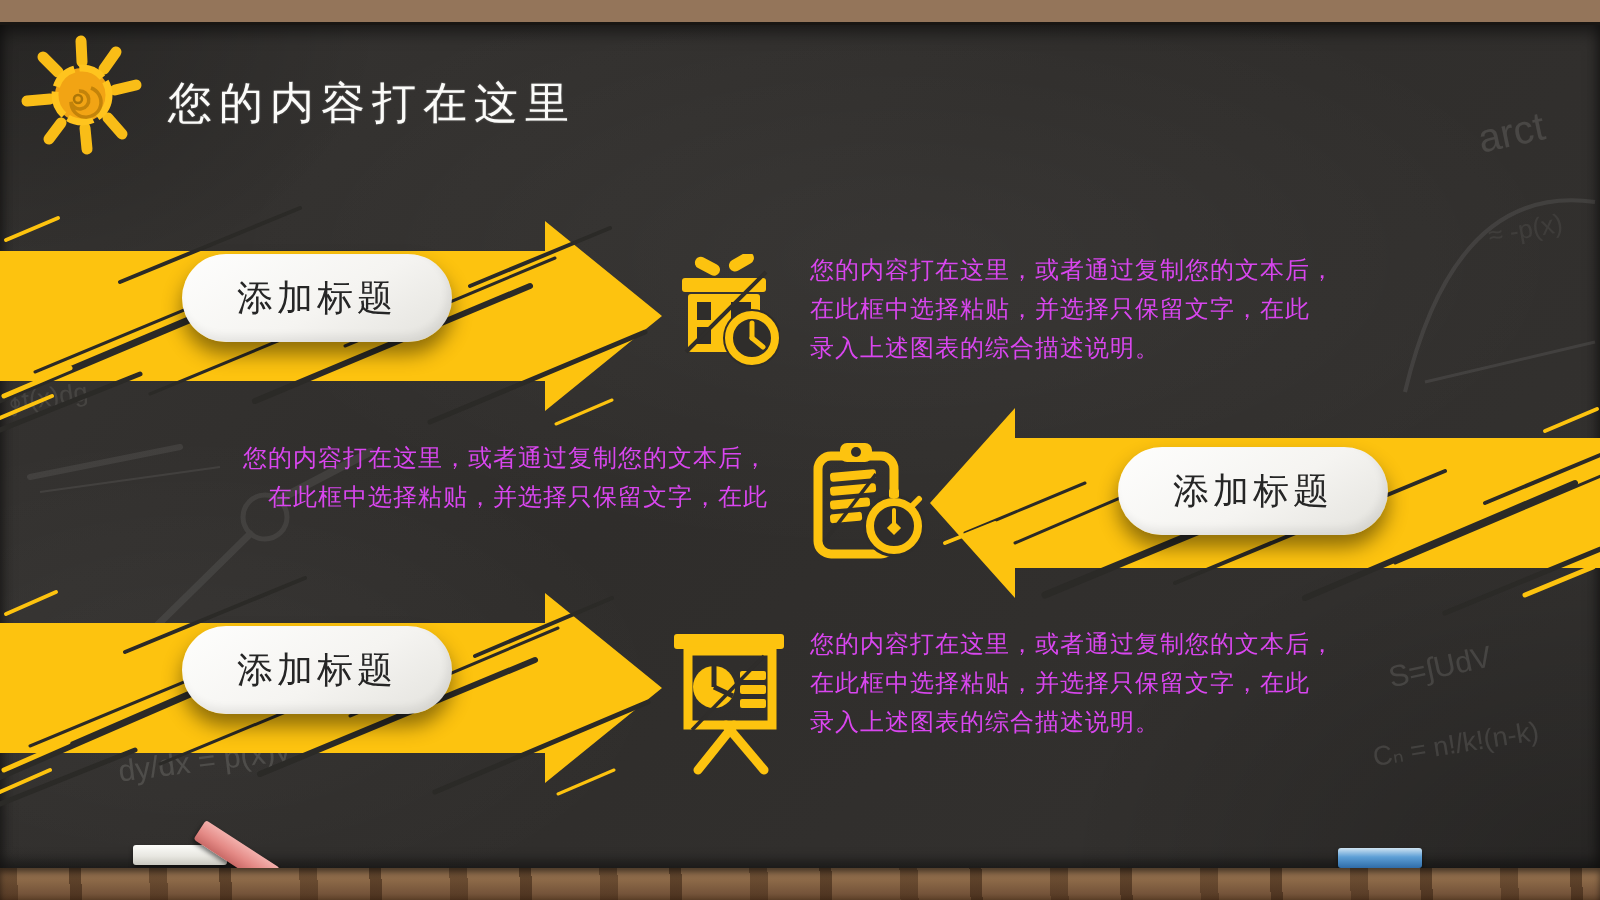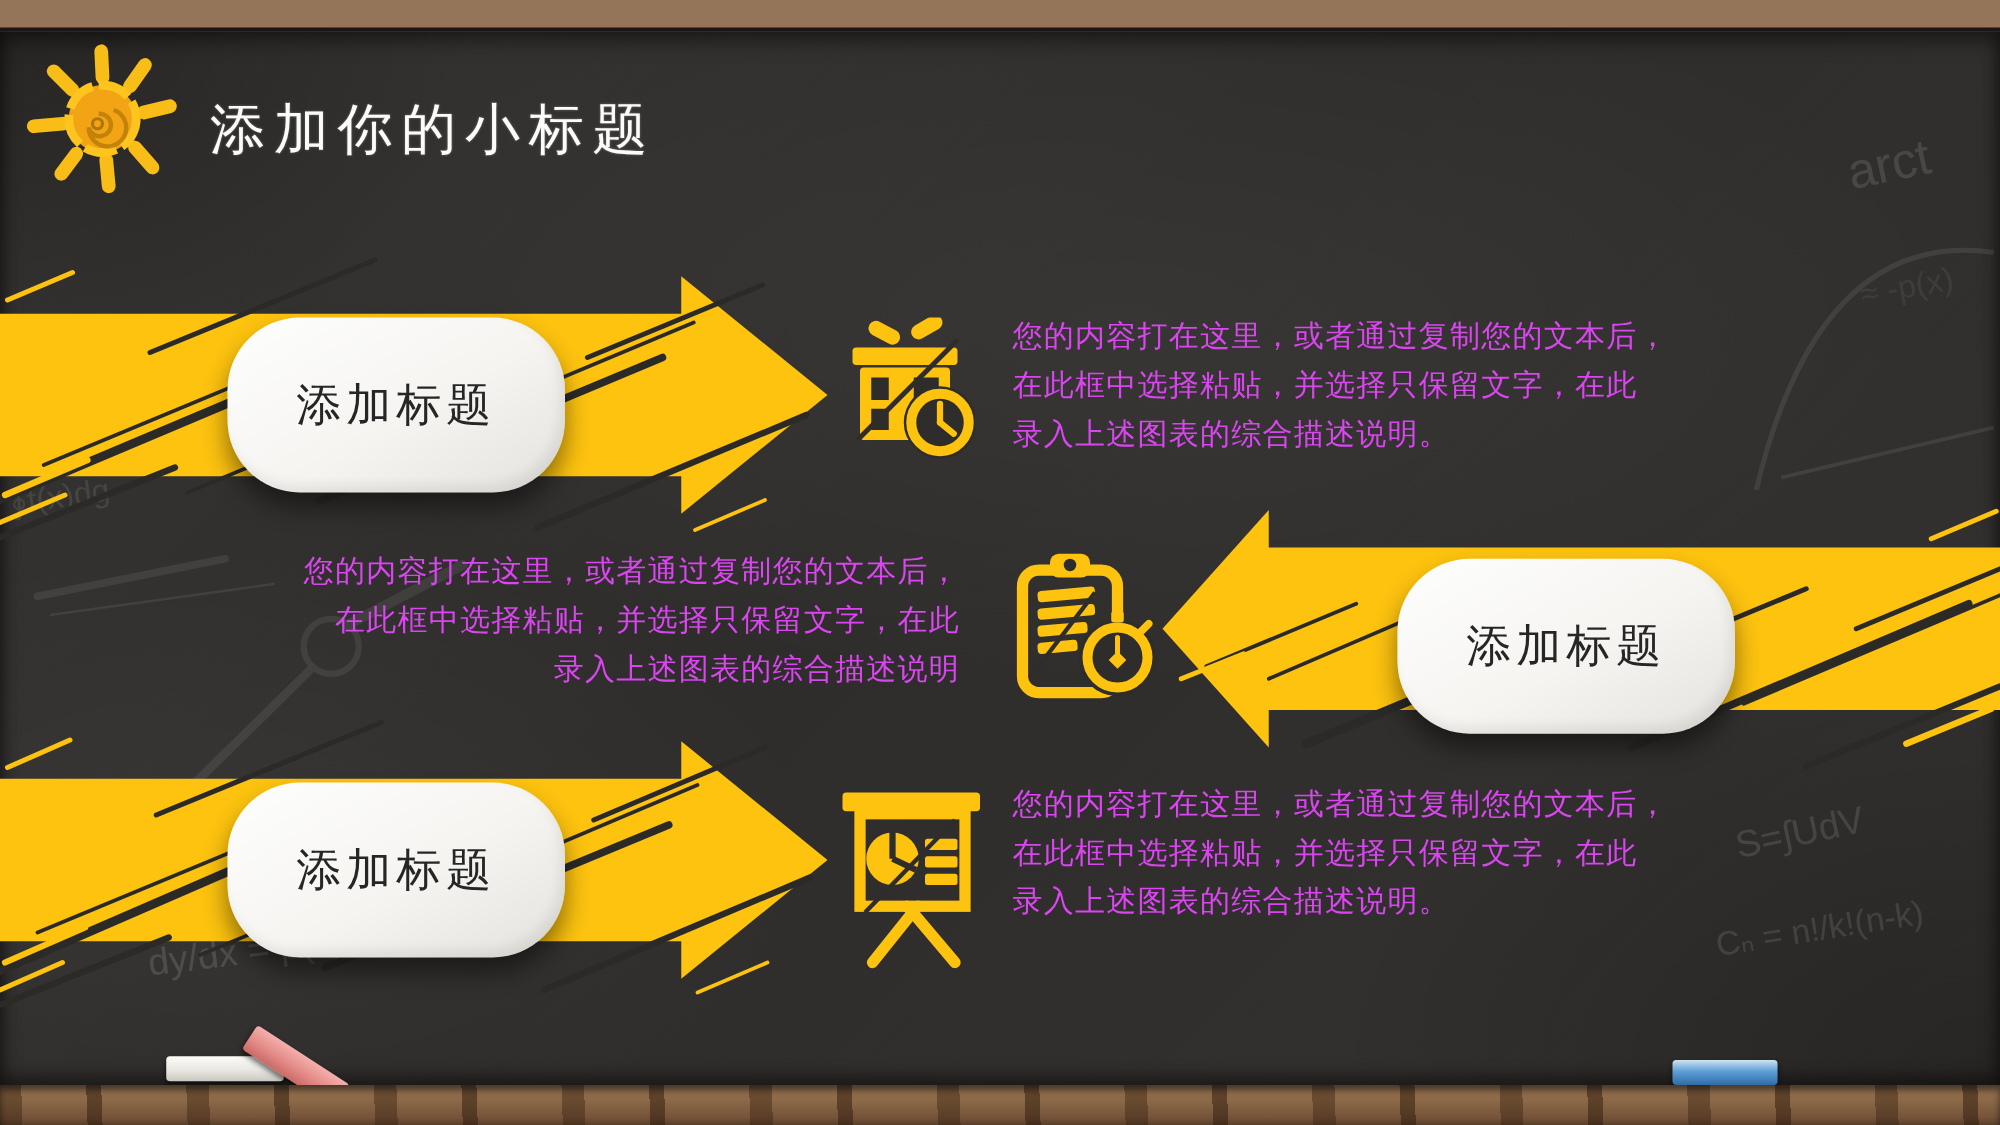--- a/index.html
+++ b/index.html
@@ -44,21 +44,21 @@
     text-shadow:0 0 2px rgba(255,255,255,.35);
   }
   
   .arrow{position:absolute;pointer-events:none;}
   .sb{stroke:#2b2a27;fill:none;stroke-linecap:round;}
   .syl{stroke:var(--chalk-yellow,#fdc30f);fill:none;stroke-linecap:round;}
   .fy{fill:var(--chalk-yellow,#fdc30f);}
   .fb{fill:#2f2d2b;}
   
   .pill{
-    position:absolute;width:270px;height:140px;border-radius:58px;
+    position:absolute;width:270px;height:88px;border-radius:58px;
     background:linear-gradient(150deg,#fefefd 0%,#f5f4f1 55%,#e3e2dd 100%);
     box-shadow:0 12px 20px rgba(0,0,0,.45), inset -4px -6px 9px rgba(0,0,0,.07);
     display:flex;align-items:center;justify-content:center;
   }
   .pill span{font-size:36px;letter-spacing:4px;color:#262626;font-weight:500;}
   
   .para{position:absolute;width:560px;color:#d946ef;font-size:24px;line-height:39px;letter-spacing:1px;}
   .para.right{text-align:right;}
   
   .chalk{position:absolute;border-radius:3px;}
@@ -110,21 +110,21 @@
       <line x1="41" y1="91" x2="29" y2="107"></line>
       <line x1="30" y1="67" x2="7" y2="69"></line>
       <line x1="38" y1="40" x2="23" y2="25"></line>
     </g>
     <circle cx="62" cy="63" r="27" fill="#f2a414"></circle>
     <circle cx="62" cy="63" r="27" fill="none" stroke="#ffc41e" stroke-width="7" stroke-dasharray="26 5"></circle>
     <path d="M62 63 m-3,-4 a9 9 0 1 1 -8 11 a15 15 0 1 0 20 -14" fill="none" stroke="#b67a08" stroke-width="3.5" opacity=".8"></path>
     <circle cx="58" cy="67" r="4" fill="none" stroke="#9a6a06" stroke-width="2.5" opacity=".8"></circle>
   </svg>
 
-  <div class="page-title">添加你的小标题</div>
+  <div class="page-title">您的内容打在这里</div>
 
   <svg class="arrow" style="left:0;top:196px;" width="670" height="240" viewBox="0 0 670 240">
     <polygon class="fy" points="0,55 545,55 545,25 662,120 545,215 545,185 0,185"></polygon>
     <g class="sb">
       <line x1="-15" y1="210" x2="255" y2="96" stroke-width="7"></line>
       <line x1="-10" y1="238" x2="140" y2="178" stroke-width="5"></line>
       <line x1="35" y1="176" x2="290" y2="70" stroke-width="3"></line>
       <line x1="150" y1="198" x2="420" y2="86" stroke-width="3"></line>
       <line x1="255" y1="205" x2="530" y2="90" stroke-width="6"></line>
       <line x1="345" y1="150" x2="555" y2="62" stroke-width="3"></line>
@@ -202,21 +202,20 @@
     <circle cx="84" cy="86" r="31" class="fb"></circle>
     <circle cx="84" cy="86" r="24" fill="none" stroke="#fdc30f" stroke-width="8"></circle>
     <rect class="fy" x="79" y="49" width="10" height="9" rx="2"></rect>
     <line x1="102" y1="66" x2="109" y2="59" stroke="#fdc30f" stroke-width="6" stroke-linecap="round"></line>
     <line x1="84" y1="86" x2="84" y2="70" stroke="#fdc30f" stroke-width="4" stroke-linecap="round"></line>
     <rect class="fy" x="79" y="83" width="10" height="10" transform="rotate(45 84 88)"></rect>
   </svg>
   <div class="para right" style="left:208px;top:438px;">
     <div>您的内容打在这里，或者通过复制您的文本后，</div>
     <div>在此框中选择粘贴，并选择只保留文字，在此</div>
-    <div>录入上述图表的综合描述说明</div>
   </div>
 
   <svg class="arrow" style="left:0;top:568px;" width="670" height="240" viewBox="0 0 670 240">
     <polygon class="fy" points="0,55 545,55 545,25 662,120 545,215 545,185 0,185"></polygon>
     <g class="sb">
       <line x1="-15" y1="215" x2="250" y2="100" stroke-width="7"></line>
       <line x1="-10" y1="240" x2="135" y2="182" stroke-width="5"></line>
       <line x1="30" y1="178" x2="285" y2="72" stroke-width="3"></line>
       <line x1="160" y1="196" x2="430" y2="84" stroke-width="3"></line>
       <line x1="260" y1="206" x2="535" y2="92" stroke-width="6"></line>

